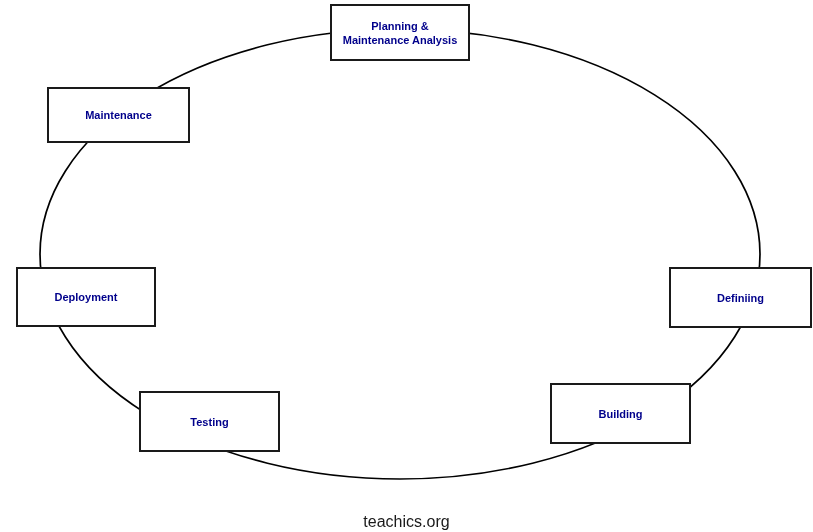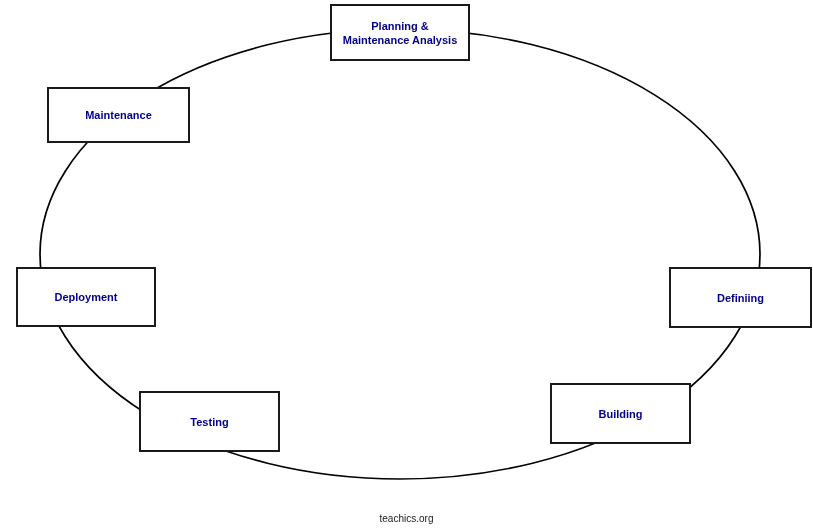--- a/index.html
+++ b/index.html
@@ -52,21 +52,21 @@
   .node-designing   { left: 669px; top: 267px; width: 143px; height: 61px; }
   .node-testing     { left: 139px; top: 391px; width: 141px; height: 61px; text-align: center; }
   .node-building    { left: 534px; top: 383px; width: 141px; height: 61px; margin-left: 16px; }
 
   .footer {
     position: absolute;
     left: 0;
     right: 0;
     top: 513px;
     text-align: center;
-    font-size: 10px;
+    font-size: 16px;
     color: var(--footer-text);
     font-weight: normal;
   }
 </style>
 </head>
 <body>
 
 <div class="canvas">
 
   <svg class="cycle-svg" viewBox="0 0 813 532" xmlns="http://www.w3.org/2000/svg">

